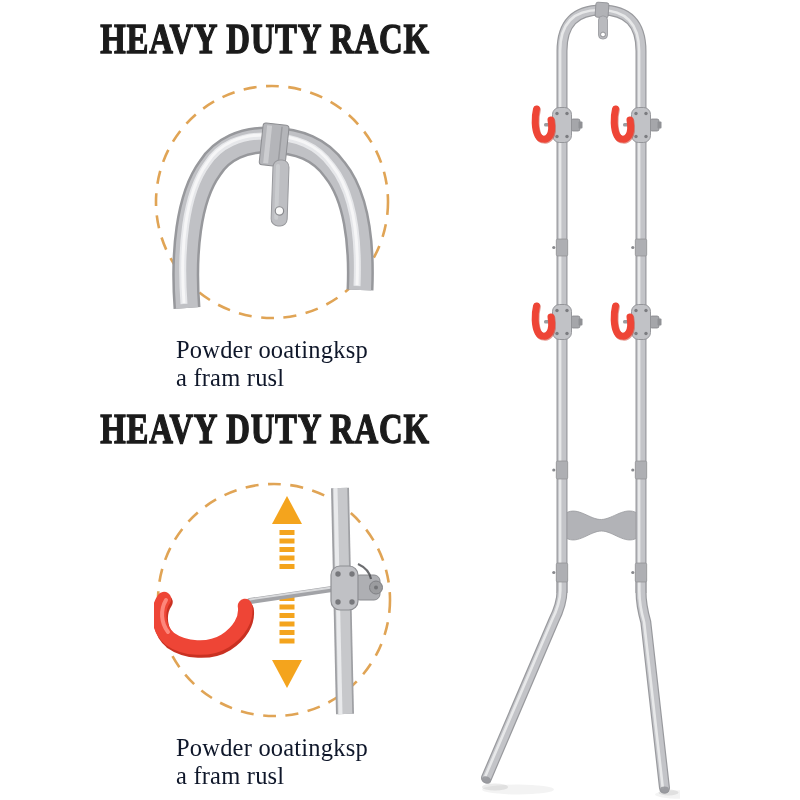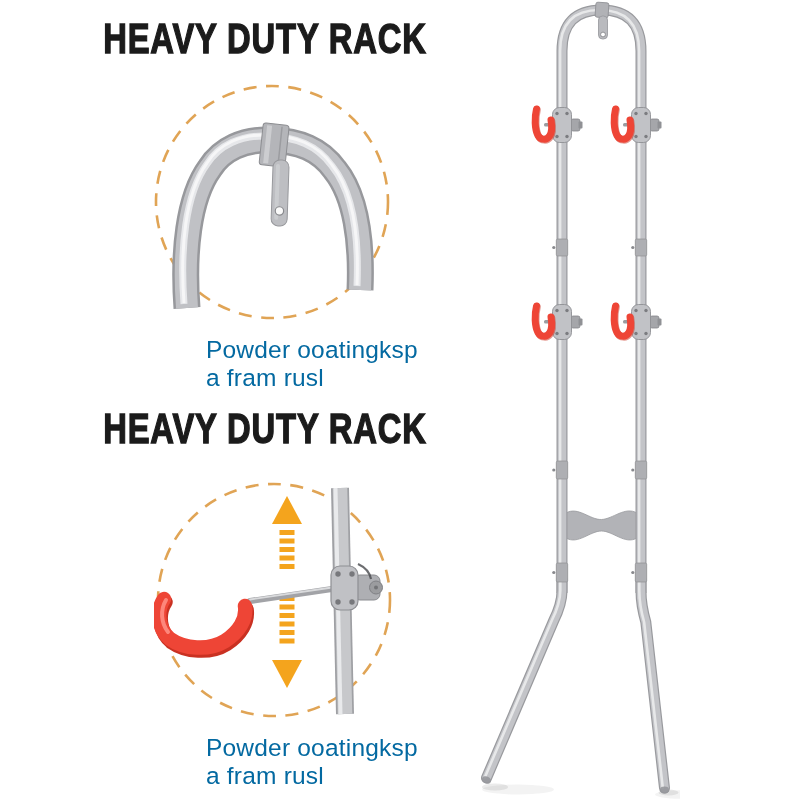--- a/index.html
+++ b/index.html
@@ -1,28 +1,28 @@
 <!DOCTYPE html>
 <html><head>
 <meta charset="utf-8">
 <style>
   html,body{margin:0;padding:0;background:#fff;}
   .stage{position:relative;width:680px;height:800px;background:#ffffff;overflow:hidden;
-         font-family:Liberation Sans, sans-serif;}
+         font-family:Liberation Serif, serif;}
   .heading{position:absolute;left:0;width:530px;text-align:center;color:#1b1b1b;
            font-size:41px;font-weight:700;letter-spacing:1px;line-height:48px;
            -webkit-text-stroke:1.3px #1b1b1b;
            transform:scale(0.80,1.05);transform-origin:50% 50%;white-space:nowrap;}
   .h1{top:14px;}
   .h2{top:404px;}
   .circle{position:absolute;width:240px;height:240px;margin:0;}
   .c1{left:152px;top:82px;}
   .c2{left:154px;top:480px;}
-  .caption{position:absolute;left:176px;width:240px;color:#0369a1;font-size:24.5px;
-           line-height:27.5px;white-space:pre-line;letter-spacing:0.2px;margin-left:30px;}
+  .caption{position:absolute;left:176px;width:240px;color:#0f172a;font-size:24.5px;
+           line-height:27.5px;white-space:pre-line;letter-spacing:0.2px;}
   .cap1{top:336px;}
   .cap2{top:734px;}
   .rack{position:absolute;left:440px;top:0;width:360px;height:800px;}
   svg{display:block;}
 </style>
 </head>
 <body>
 
 <div class="stage">
 

